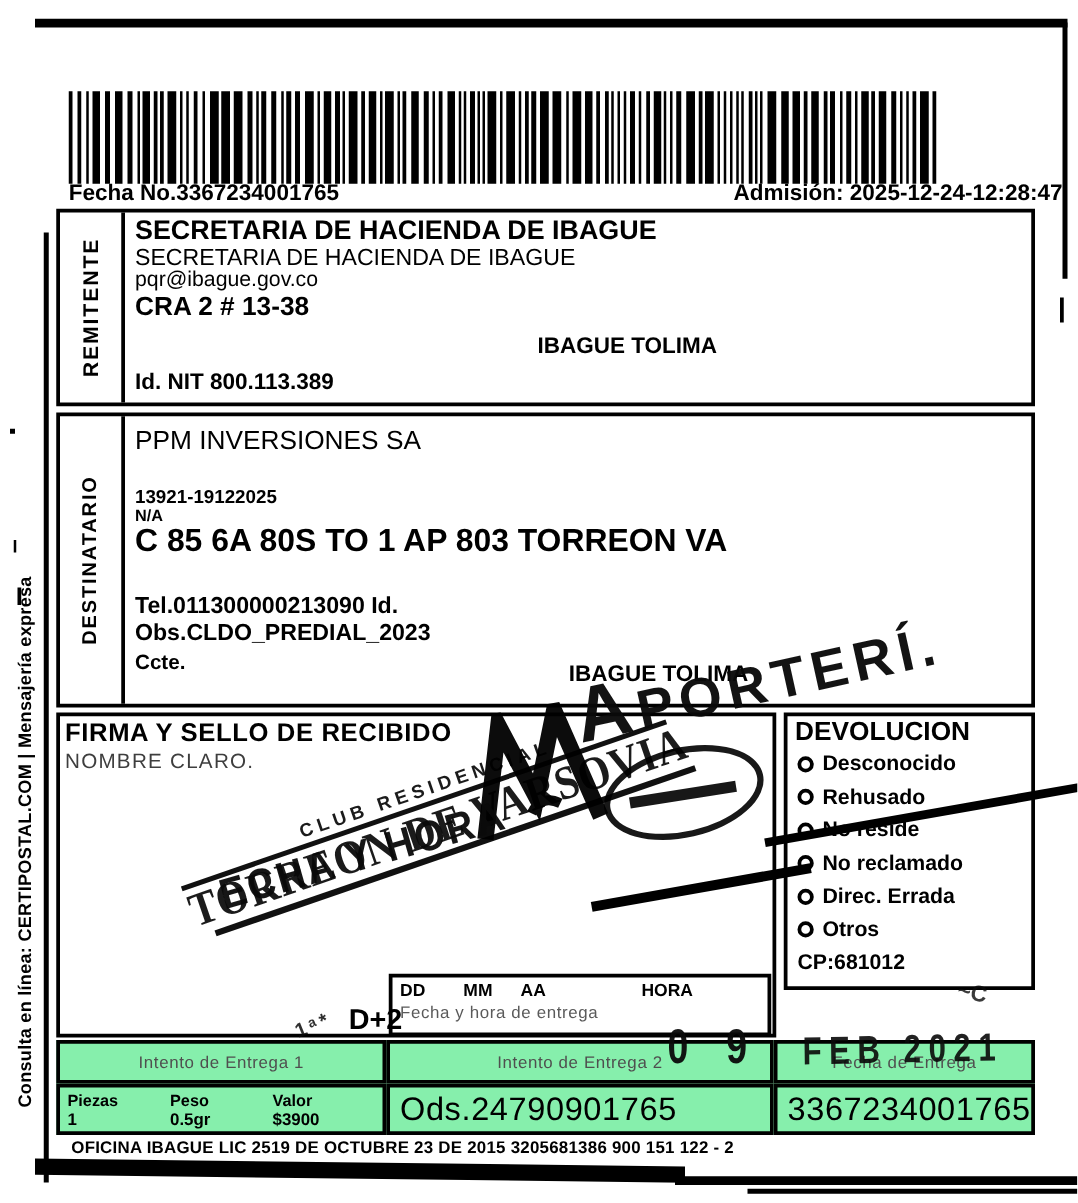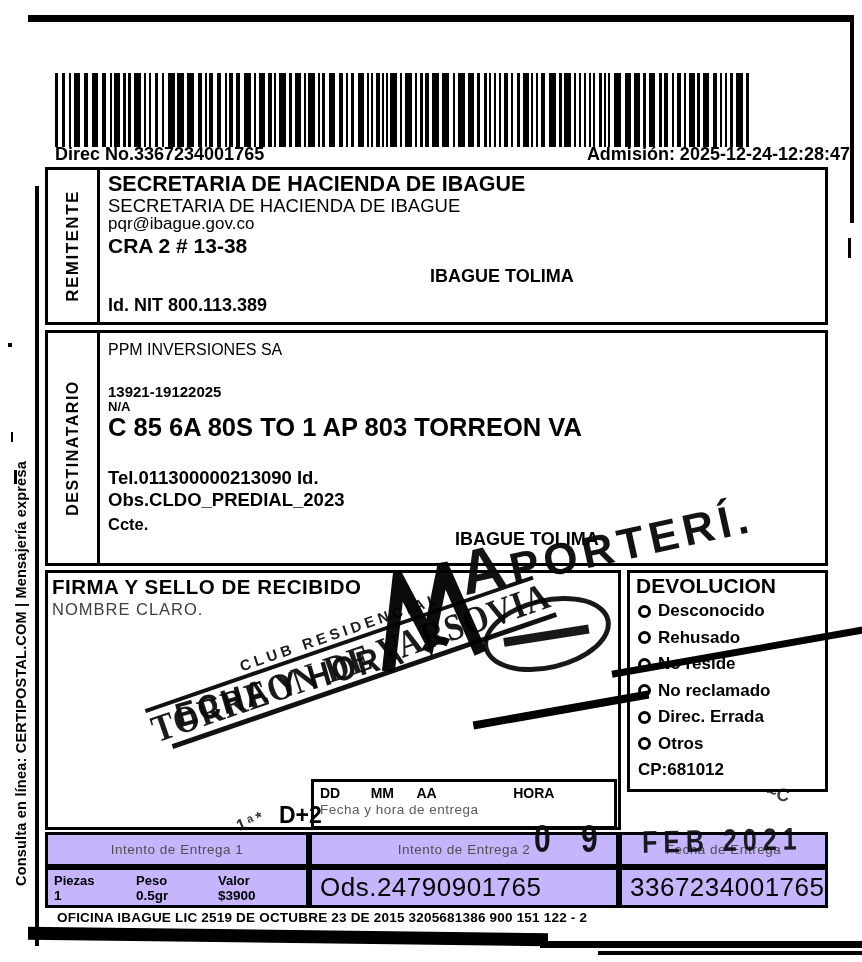--- a/index.html
+++ b/index.html
@@ -38,21 +38,21 @@
   }
   .box-content { position:relative; flex:1; padding:3px 0 0 8px; }
 
   .rem-name  { font-size:21.5px; font-weight:bold; line-height:1.05; }
   .rem-name2 { font-size:18.5px; line-height:1.05; }
   .rem-email { font-size:17px; line-height:1.1; }
   .rem-addr  { font-size:21px; font-weight:bold; line-height:1.15; }
   .rem-city  { position:absolute; left:330px; top:96px; font-size:18px; font-weight:600; }
   .rem-nit   { position:absolute; left:8px; top:125px; font-size:18px; font-weight:bold; }
 
-  .dst-name { font-size:16px; font-weight:500; margin-top:5px; }
+  .dst-name { font-size:21px; font-weight:500; margin-top:5px; }
   .dst-ref  { font-size:15px; font-weight:bold; margin-top:25px; line-height:1.05; }
   .dst-na   { font-size:13px; font-weight:bold; line-height:1; }
   .dst-addr { font-size:25.5px; font-weight:bold; line-height:1.1; }
   .dst-tel  { font-size:18.5px; font-weight:bold; margin-top:26px; line-height:1.2; }
   .dst-obs  { font-size:18.5px; font-weight:bold; line-height:1.2; }
   .dst-ccte { font-size:16.5px; font-weight:bold; margin-top:4px; }
   .dst-city { position:absolute; left:355px; top:196px; font-size:18px; font-weight:600; }
 
   .firma-title { font-size:20.5px; font-weight:bold; padding:2px 4px 0 4px; letter-spacing:0.5px; }
   .firma-sub   { font-size:16.5px; color:#3e3e3e; padding:1px 4px; letter-spacing:1px; }
@@ -64,21 +64,21 @@
   .fecha-cols span { font-size:14px; font-weight:bold; display:inline-block; }
   .fecha-label { font-size:13.5px; color:#5a5a5a; letter-spacing:0.5px; }
 
   .dev-title { font-size:21px; font-weight:bold; padding:1px 4px 0 6px; }
   .dev-opt { display:flex; align-items:center; gap:7px; padding:0 0 0 8px; height:26.5px; }
   .dev-opt .radio { width:13px; height:13px; border:3.2px solid #000; border-radius:50%; flex:none; }
   .dev-opt .opt-label { font-size:17px; font-weight:bold; white-space:nowrap; }
   .dev-cp { font-size:17px; font-weight:600; padding-left:8px; margin-top:3px; }
 
   .row { position:absolute; left:45px; width:783px; display:flex; }
-  .cell { border:3px solid #000; background:#c4b5fd; display:flex; align-items:center; justify-content:center; }
+  .cell { border:3px solid #000; background:#86efac; display:flex; align-items:center; justify-content:center; }
   .intento-cell { font-size:13.5px; color:#4f4f4f; letter-spacing:0.5px; }
   .pieces-grid { display:flex; gap:0; width:100%; padding:2px 6px; }
   .pieces-grid > div { flex:1; }
   .p-head { font-size:13px; font-weight:bold; }
   .p-val  { font-size:13.5px; font-weight:bold; }
   .code-cell { font-size:26px; justify-content:flex-start; padding-left:8px; letter-spacing:0.5px; }
 
   .footer-line { position:absolute; left:57px; top:910px; font-size:13.5px; font-weight:bold; letter-spacing:0.2px; }
 
   
@@ -219,21 +219,21 @@
       <i style="left:648px;width:6px"></i>
       <i style="left:658px;width:4px"></i>
       <i style="left:665px;width:2px"></i>
       <i style="left:670px;width:2px"></i>
       <i style="left:675px;width:3px"></i>
       <i style="left:681px;width:7px"></i>
       <i style="left:691px;width:3px"></i>
     </div>
 
   <div class="guia-row">
-    <span>Direc No.3367234001765</span>
+    <span>Fecha No.3367234001765</span>
     <span>Admisión: 2025-12-24-12:28:47</span>
   </div>
 
   <div class="box" style="left:45px; top:167px; width:783px; height:158px;">
     <div class="label-col">
       <span>REMITENTE</span>
     </div>
     <div class="box-content">
       <div class="rem-name">SECRETARIA DE HACIENDA DE IBAGUE</div>
       <div class="rem-name2">SECRETARIA DE HACIENDA DE IBAGUE</div>

